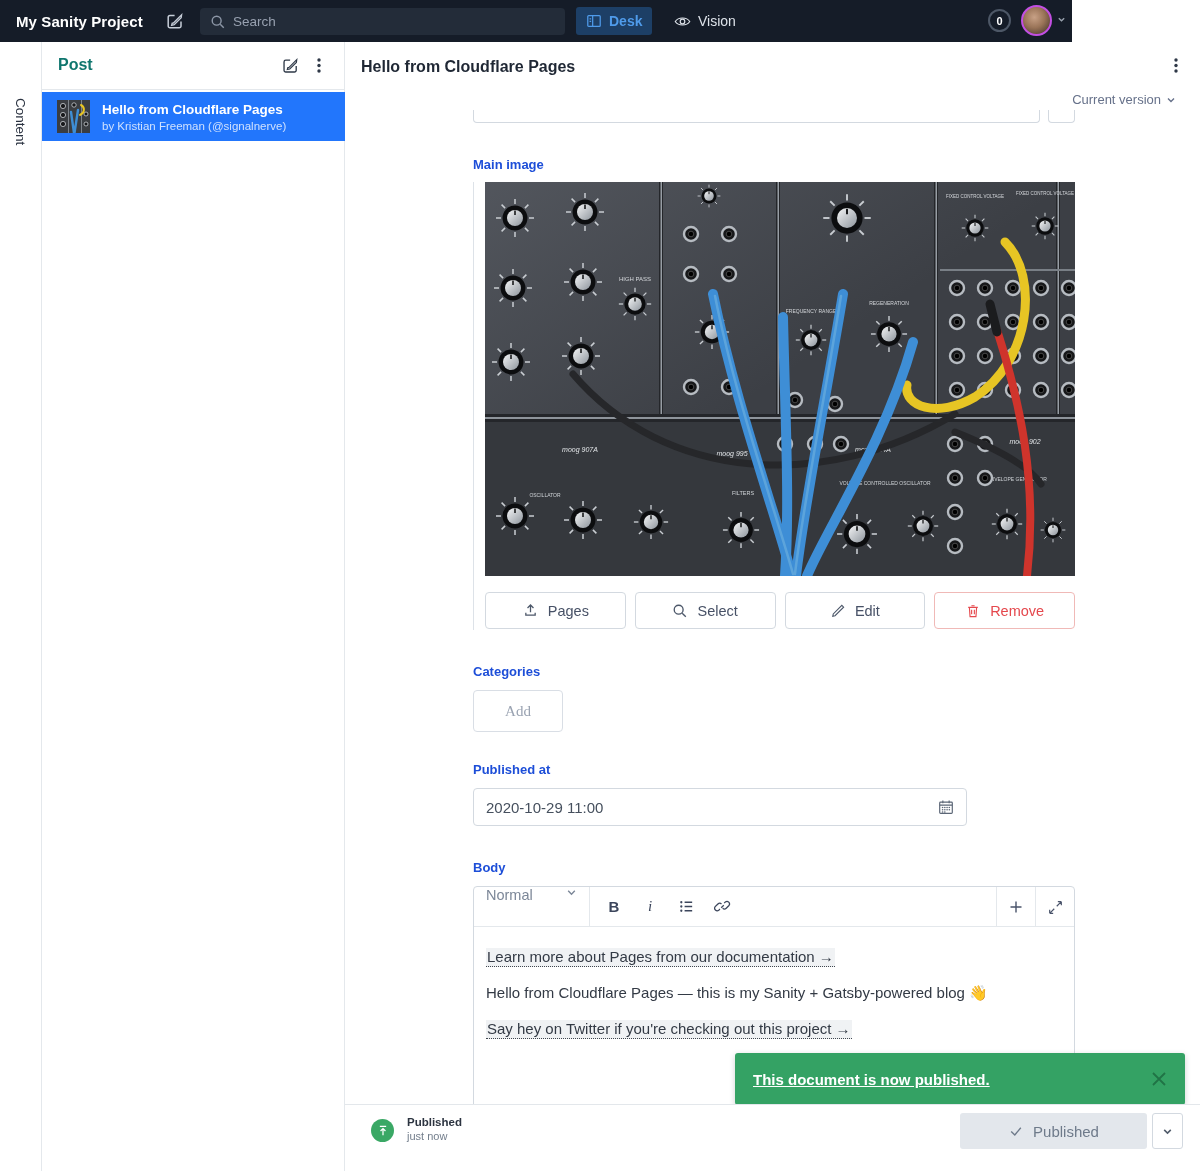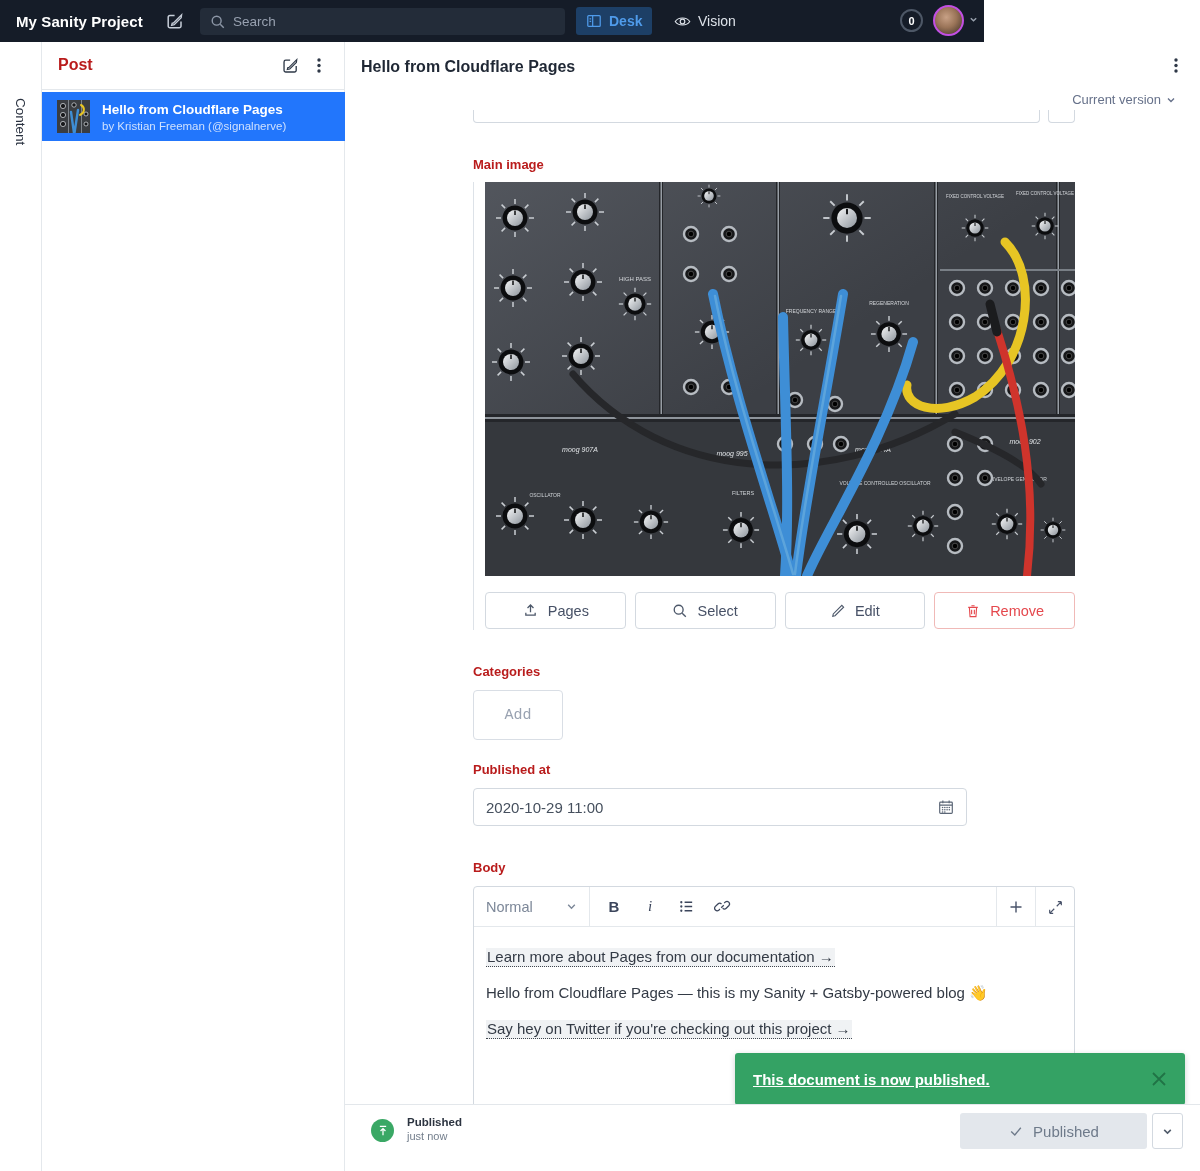--- a/index.html
+++ b/index.html
@@ -1,81 +1,81 @@
 <!DOCTYPE html>
 <html><head>
 <meta charset="utf-8">
 <style>
   * { margin:0; padding:0; box-sizing:border-box; }
   html,body { width:1200px; height:1171px; }
   body { font-family:"Liberation Sans", sans-serif; background:#fff; overflow:hidden; }
   #screen { position:relative; width:1200px; height:1171px; background:#fff; overflow:hidden; }
 
   
-  #topbar { position:absolute; left:0; top:0; width:984px; height:42px; background:#151c28; display:flex; align-items:center; }
+  #topbar { position:absolute; left:0; top:0; width:1072px; height:42px; background:#151c28; display:flex; align-items:center; }
   #project-title { color:#fff; font-size:15px; font-weight:700; margin-left:16px; letter-spacing:.1px; }
   #topbar-compose { margin-left:22px; color:#c6cdd8; width:20px; height:20px; cursor:pointer; }
   #search-wrap { position:absolute; left:200px; top:8px; width:365px; height:27px; background:#232c39; border-radius:4px; display:flex; align-items:center; }
   #search-wrap svg { margin:0 7px 0 10px; color:#8d97a7; }
   #search-input { background:transparent; border:none; outline:none; color:#cfd6e0; font-size:13.5px; width:300px; font-family:"Liberation Sans",sans-serif; }
   #search-input::placeholder { color:#98a1b0; }
   .top-tab { display:flex; align-items:center; gap:7px; height:28px; padding:0 10px; border-radius:3px; font-size:14px; cursor:pointer; }
   #tab-desk { position:absolute; left:576px; top:7px; background:#1d3f66; color:#4f9bea; font-weight:600; }
   #tab-vision { position:absolute; left:664px; top:7px; color:#dde2e9; font-weight:500; }
   #presence-badge { position:absolute; right:61px; top:9px; width:23px; height:23px; border:2px solid #4d5766; border-radius:50%; color:#fff; font-size:11px; font-weight:700; display:flex; align-items:center; justify-content:center; }
   #avatar { position:absolute; right:20px; top:5px; width:31px; height:31px; border-radius:50%; border:2px solid #c24fe3; background:radial-gradient(circle at 42% 38%, #c8a186 0%, #9a7458 45%, #5c4637 80%, #39291e 100%); cursor:pointer; }
   #avatar-chevron { position:absolute; right:6px; top:15px; color:#99a2ae; }
 
   
   #content-rail { position:absolute; left:0; top:42px; width:42px; bottom:0; background:#fff; border-right:1px solid #e4e8ec; }
   #content-rail span { position:absolute; left:28px; top:56px; transform:rotate(90deg); transform-origin:0 0; font-size:13.5px; font-weight:500; color:#2a3240; white-space:nowrap; }
 
   
   #list-pane { position:absolute; left:42px; top:42px; width:303px; bottom:0; background:#fff; border-right:1px solid #e4e8ec; }
   #list-header { position:relative; height:48px; border-bottom:1px solid #e4e8ec; }
-  #list-title { position:absolute; left:16px; top:14px; font-size:16px; font-weight:600; color:#b91c1c; }
+  #list-title { position:absolute; left:16px; top:14px; font-size:16px; font-weight:600; color:#0f766e; }
   #list-compose { position:absolute; right:44px; top:14px; width:19px; height:19px; color:#2e3847; cursor:pointer; }
   #list-kebab { position:absolute; right:16px; top:14px; width:18px; height:19px; color:#2e3847; cursor:pointer; }
   #list-item { position:absolute; left:0; top:50px; width:303px; height:49px; background:#2276fc; display:flex; align-items:center; cursor:pointer; }
   #list-item .thumb { width:33px; height:33px; margin-left:15px; flex:none; }
   #list-item .txt { margin-left:12px; overflow:hidden; }
   #list-item .t1 { color:#fff; font-size:13.5px; font-weight:600; white-space:nowrap; }
   #list-item .t2 { color:rgba(255,255,255,.78); font-size:11.5px; margin-top:3px; white-space:nowrap; }
 
   
   #main { position:absolute; left:345px; top:42px; right:0; bottom:0; background:#fff; }
   #doc-title { position:absolute; left:16px; top:16px; font-size:16px; font-weight:600; color:#1f2734; }
   #doc-kebab { position:absolute; right:15px; top:14px; width:18px; height:19px; color:#2e3847; cursor:pointer; }
   #version-bar { position:absolute; right:24px; top:50px; display:flex; align-items:center; gap:5px; color:#66718a; font-size:13px; cursor:pointer; }
 
-  .field-label { position:absolute; left:128px; font-size:13px; font-weight:600; color:#b91c1c; }
+  .field-label { position:absolute; left:128px; font-size:13px; font-weight:600; color:#1d4ed8; }
   #partial-input { position:absolute; left:128px; top:68px; width:567px; height:13px; border:1px solid #d3d9e0; border-top:none; border-radius:0 0 4px 4px; background:#fff; }
   #partial-box { position:absolute; left:703px; top:68px; width:27px; height:13px; border:1px solid #d3d9e0; border-top:none; border-radius:0 0 4px 4px; background:#fff; }
 
   #lbl-main-image { top:115px; }
   #change-bar { position:absolute; left:128px; top:140px; width:1px; height:448px; background:#dde2e8; }
   #main-image { position:absolute; left:140px; top:140px; width:590px; height:394px; display:block; }
 
   #image-buttons { position:absolute; left:140px; top:550px; width:590px; display:flex; gap:9px; }
   .img-btn { flex:1; height:37px; border:1px solid #d3d9e0; border-radius:4px; background:#fff; display:flex; align-items:center; justify-content:center; gap:9px; font-size:14.5px; color:#475166; cursor:pointer; font-family:"Liberation Sans",sans-serif; }
   .img-btn svg { color:#5d6activo8; }
   #btn-remove { color:#e5484d; border-color:#f0b9b7; }
 
   #lbl-categories { top:622px; }
-  #btn-add { position:absolute; left:128px; top:648px; width:90px; height:50px; border:1px solid #d9dee5; border-radius:4px; background:#fff; color:#99a2b1; font-size:15px; cursor:pointer; font-family:Liberation Mono, monospace; }
+  #btn-add { position:absolute; left:128px; top:648px; width:90px; height:42px; border:1px solid #d9dee5; border-radius:4px; background:#fff; color:#99a2b1; font-size:15px; cursor:pointer; font-family:Liberation Serif, serif; }
 
   #lbl-published-at { top:720px; }
   #published-input { position:absolute; left:128px; top:746px; width:494px; height:38px; border:1px solid #d3d9e0; border-radius:4px; background:#fff; display:flex; align-items:center; cursor:text; }
   #published-input .val { margin-left:12px; font-size:15px; color:#46505e; flex:1; }
   #published-input svg { margin-right:11px; color:#5b6676; cursor:pointer; }
 
   #lbl-body { top:818px; }
   #editor { position:absolute; left:128px; top:844px; width:602px; height:234px; border:1px solid #d3d9e0; border-radius:4px 4px 0 0; background:#fff; }
   #editor-toolbar { height:40px; border-bottom:1px solid #e4e8ec; display:flex; align-items:stretch; }
-  #style-select { width:116px; display:flex; align-items:center; justify-content:space-between; padding:0 12px; border-right:1px solid #e4e8ec; color:#7c8798; font-size:14.5px; cursor:pointer; }
+  #style-select { width:116px; display:flex; justify-content:space-between; padding:0 12px; border-right:1px solid #e4e8ec; color:#7c8798; font-size:14.5px; cursor:pointer; }
   .tb-icons { display:flex; align-items:center; padding-left:6px; flex:1; }
   .tb-btn { width:36px; height:40px; display:flex; align-items:center; justify-content:center; color:#3c465c; cursor:pointer; }
   #tb-bold { font-weight:700; font-size:15px; }
   #tb-italic { font-style:italic; font-size:15px; font-family:"Liberation Serif",serif; }
   .tb-cell { width:39px; height:40px; border-left:1px solid #e4e8ec; display:flex; align-items:center; justify-content:center; color:#49536a; cursor:pointer; }
   #editor-content { padding:20px 12px; font-size:15px; color:#333a45; cursor:text; }
   #editor-content p { margin:0 0 17px 0; line-height:19px; }
   .pt-link { background:#f0f2f4; border-bottom:1px dotted #40474f; padding:0 1px 1px 1px; }
 
   #toast { position:absolute; left:390px; top:1011px; width:450px; height:52px; background:#34a264; border-radius:3px; display:flex; align-items:center; box-shadow:0 2px 6px rgba(0,0,0,.18); }

